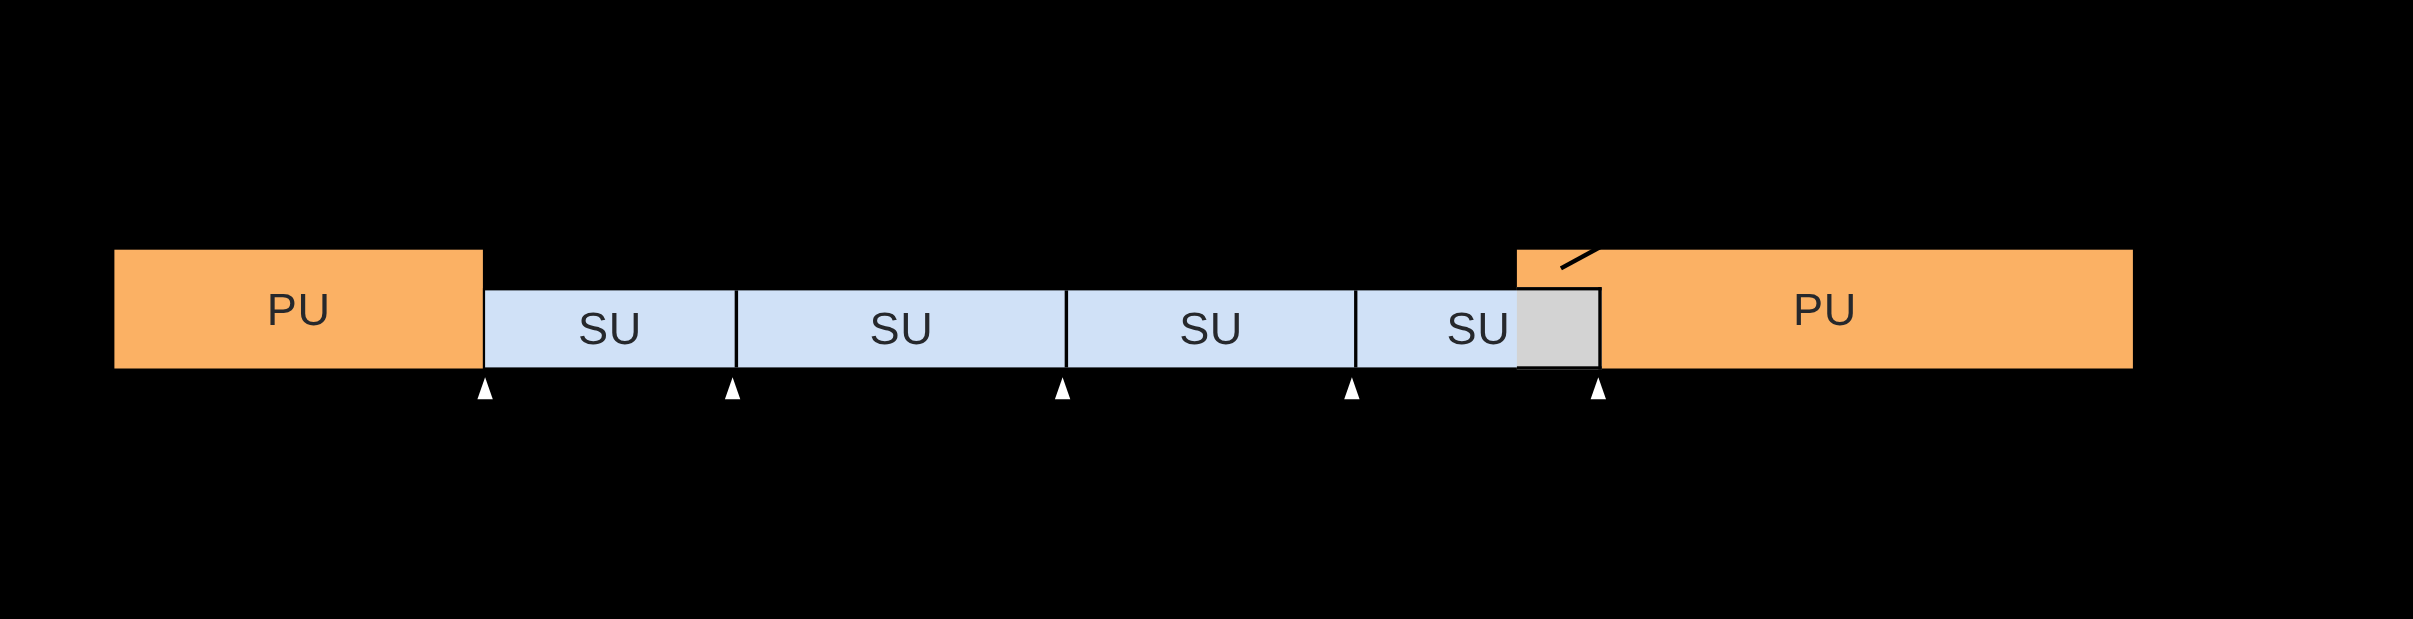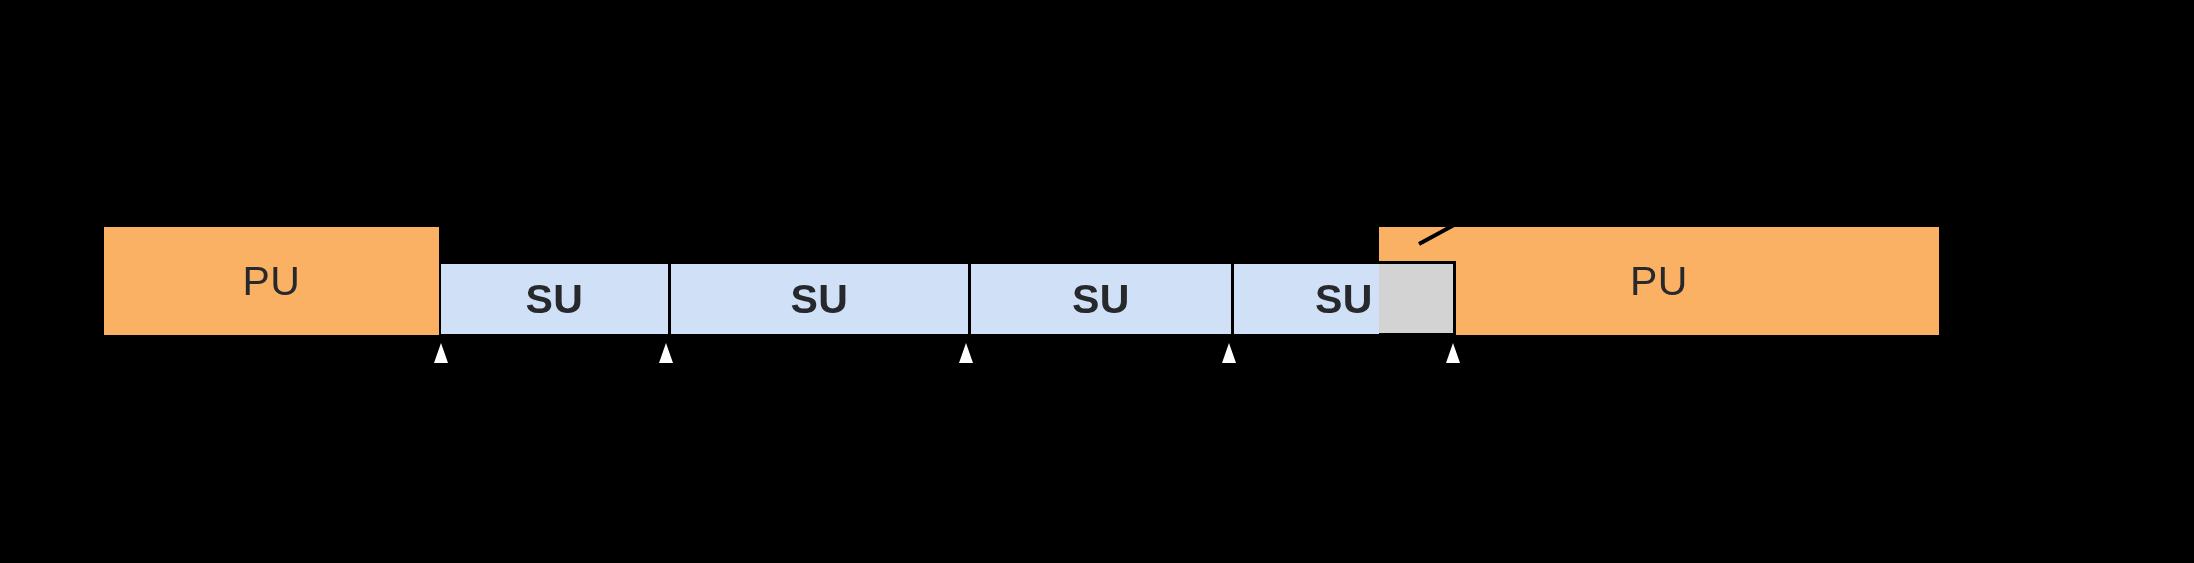--- a/index.html
+++ b/index.html
@@ -43,21 +43,20 @@
   }
   
   #su-strip {
     position: absolute;
     left: 439px; top: 262px;
     width: 1017px; height: 74px;
     box-sizing: border-box;
     border: 2px solid #000;
     display: flex;
     z-index: 2;
-    font-weight: bold;
   }
   .su-cell {
     box-sizing: border-box;
     height: 100%;
     display: flex;
     align-items: center;
     justify-content: center;
   }
   .su-cell + .su-cell { border-left: 3px solid #000; }
   #su-cell-1 { width: 227px; }

